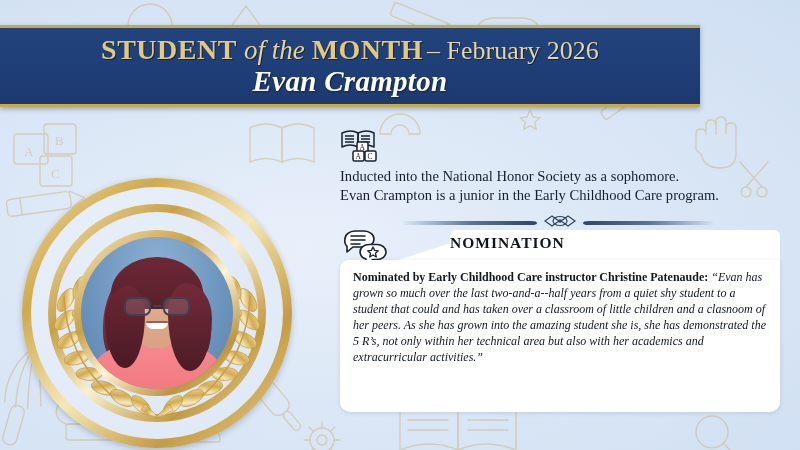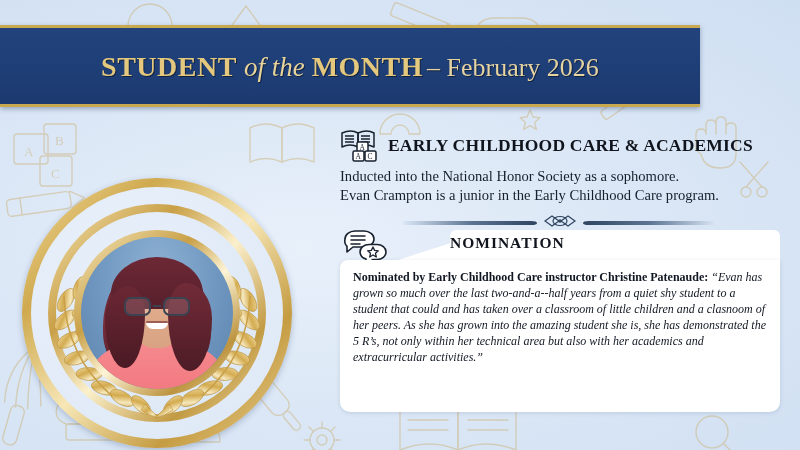--- a/index.html
+++ b/index.html
@@ -340,20 +340,21 @@
     </g>
   </svg>
 
   <div class="banner">
     <div class="banner-line1">
       <span class="b-sot">STUDENT</span>
       <span class="b-ofthe">of the</span>
       <span class="b-sot">MONTH</span>
       <span class="b-date">– February 2026</span>
     </div>
+    <div class="banner-name">Evan Crampton</div>
   </div>
 
   <div class="medallion">
     <div class="med-ring-outer"></div>
     <div class="med-ring-inner-gap"></div>
     <div class="med-ring2"></div>
     <div class="med-ring2-gap"></div>
 
     <svg class="wreath" viewBox="0 0 234 234" width="234" height="234">
       <defs>
@@ -440,21 +441,20 @@
           <rect x="17" y="14" width="11" height="10" rx="1.5" fill="#ffffff"></rect>
           <rect x="13" y="23" width="11" height="10" rx="1.5" fill="#ffffff"></rect>
           <rect x="25" y="23" width="11" height="10" rx="1.5" fill="#ffffff"></rect>
         </g>
         <g fill="#18212e" font-family="Liberation Serif, serif" font-size="7.5">
           <text x="19.6" y="21.6">A</text>
           <text x="15.6" y="30.6">A</text>
           <text x="27.6" y="30.6">C</text>
         </g>
       </svg>
-      <div class="prog-title">EARLY CHILDHOOD CARE &amp; ACADEMICS</div>
     </div>
 
     <div class="prog-desc">
       <div>Inducted into the National Honor Society as a sophomore.</div>
       <div>Evan Crampton is a junior in the Early Childhood Care program.</div>
     </div>
 
     <div class="divider">
       <svg width="330" height="14" viewBox="0 0 330 14">
         <defs>

